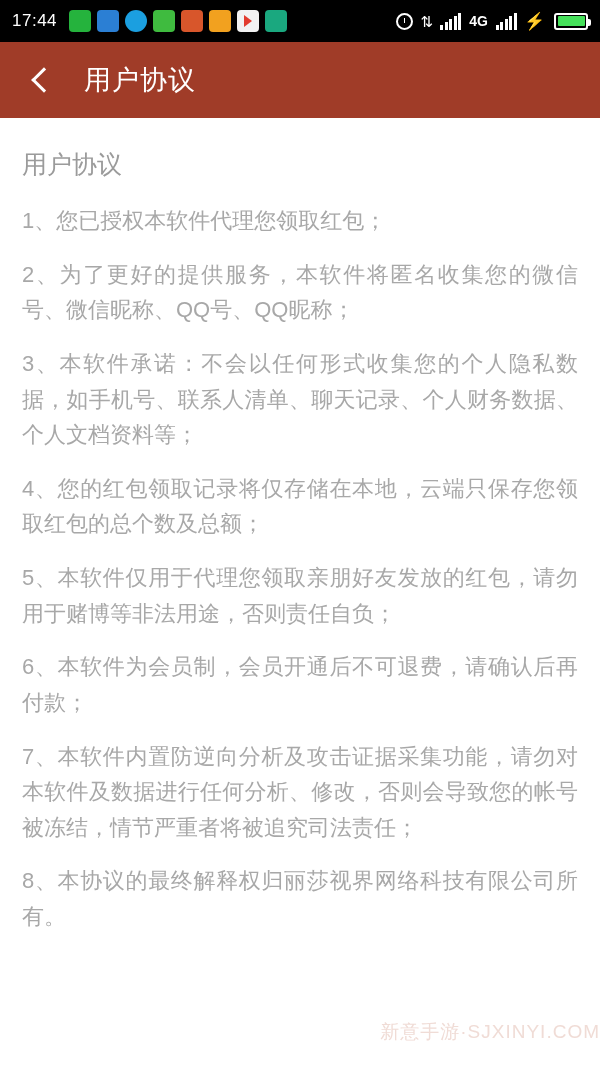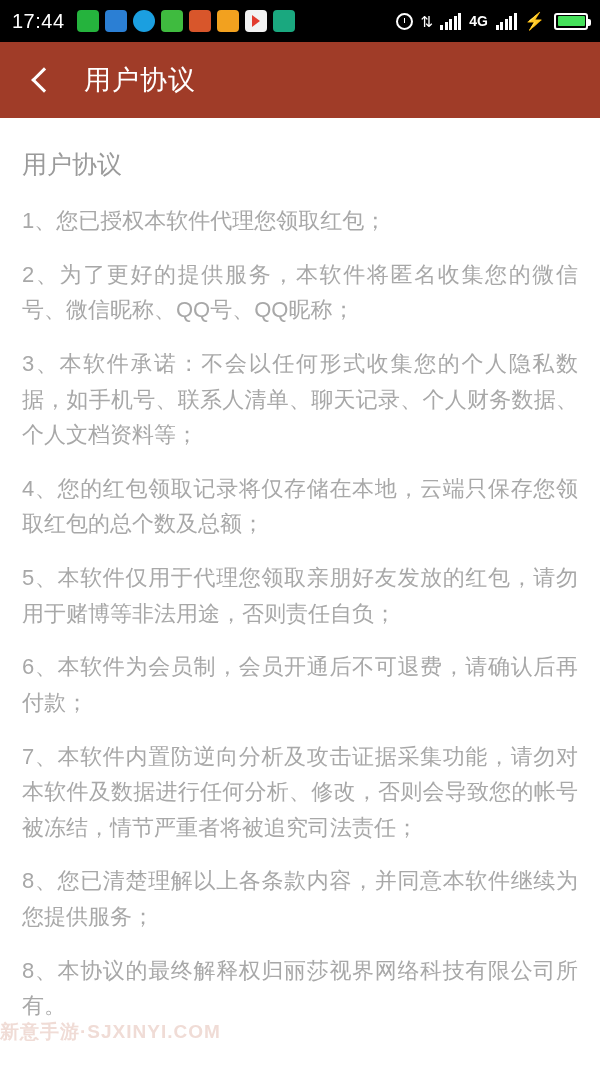--- a/index.html
+++ b/index.html
@@ -20,21 +20,21 @@
     height: 42px;
     background: #000000;
     color: #ffffff;
     display: flex;
     align-items: center;
     padding: 0 12px;
     box-sizing: border-box;
     font-size: 19px;
   }
   .status-time {
-    font-size: 20px;
+    font-size: 17px;
     letter-spacing: 0.5px;
     margin-right: 12px;
     color: #ffffff;
     text-align: right;
   }
   .status-icons-left {
     display: flex;
     align-items: center;
     gap: 6px;
     flex: 1;
@@ -185,25 +185,24 @@
     font-size: 22px;
     line-height: 1.62;
     margin: 18px 0 2px 0;
     text-align: justify;
   }
   .watermark {
     position: absolute;
     left: 0;
     right: 0;
     bottom: 22px;
-    text-align: left;
+    text-align: right;
     color: #f0dcd6;
     font-size: 19px;
     letter-spacing: 1px;
-    font-weight: bold;
   }
 </style>
 </head>
 <body>
 
 <div class="statusbar">
   <div class="status-time">17:44</div>
   <div class="status-icons-left">
     <span class="appicon ic-green"></span>
     <span class="appicon ic-blue"></span>
@@ -250,17 +249,16 @@
 
 <div class="content">
   <h2 class="doc-title">用户协议</h2>
   <p class="clause">1、您已授权本软件代理您领取红包；</p>
   <p class="clause">2、为了更好的提供服务，本软件将匿名收集您的微信号、微信昵称、QQ号、QQ昵称；</p>
   <p class="clause">3、本软件承诺：不会以任何形式收集您的个人隐私数据，如手机号、联系人清单、聊天记录、个人财务数据、个人文档资料等；</p>
   <p class="clause">4、您的红包领取记录将仅存储在本地，云端只保存您领取红包的总个数及总额；</p>
   <p class="clause">5、本软件仅用于代理您领取亲朋好友发放的红包，请勿用于赌博等非法用途，否则责任自负；</p>
   <p class="clause">6、本软件为会员制，会员开通后不可退费，请确认后再付款；</p>
   <p class="clause">7、本软件内置防逆向分析及攻击证据采集功能，请勿对本软件及数据进行任何分析、修改，否则会导致您的帐号被冻结，情节严重者将被追究司法责任；</p>
-  <p class="clause">8、您已清楚理解以上各条款内容，并同意本软件继续为您提供服务；</p>
   <p class="clause">8、本协议的最终解释权归丽莎视界网络科技有限公司所有。</p>
 
   <div class="watermark">新意手游·SJXINYI.COM</div>
 </div>
 
 </body></html>

